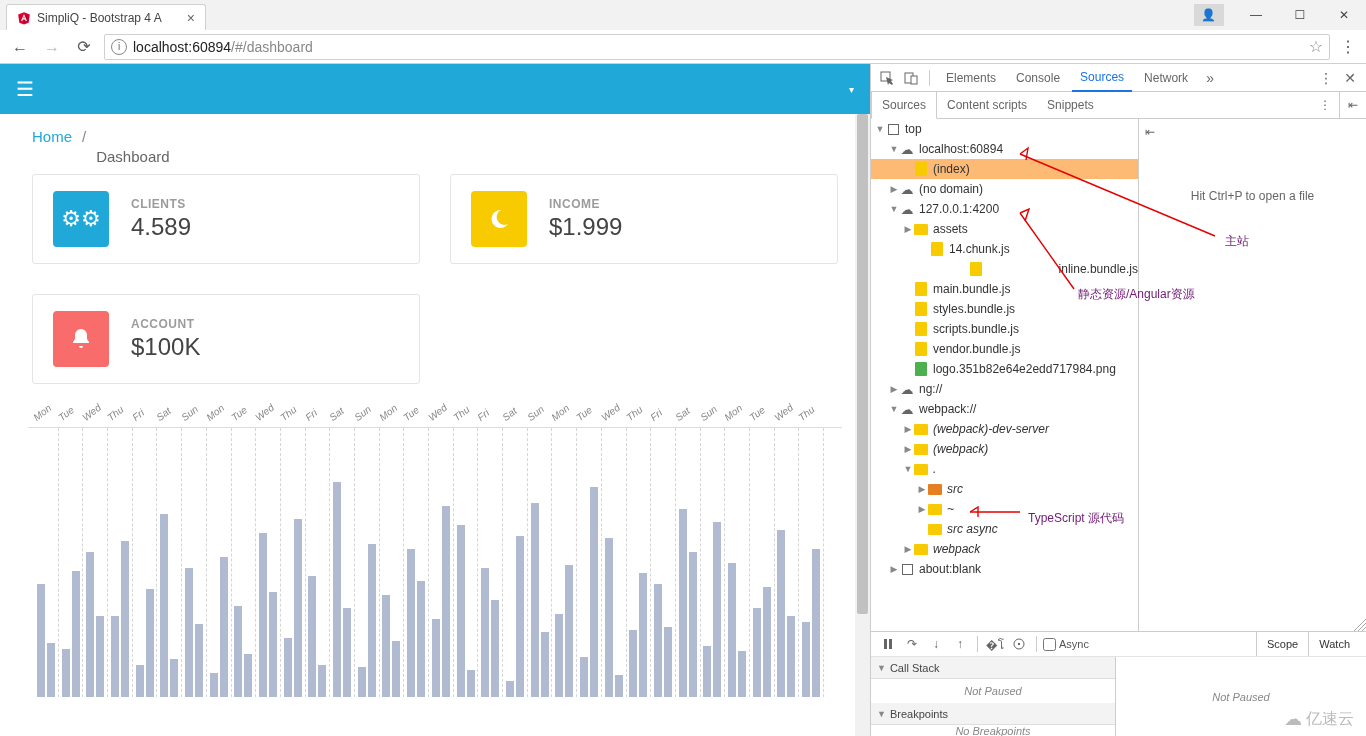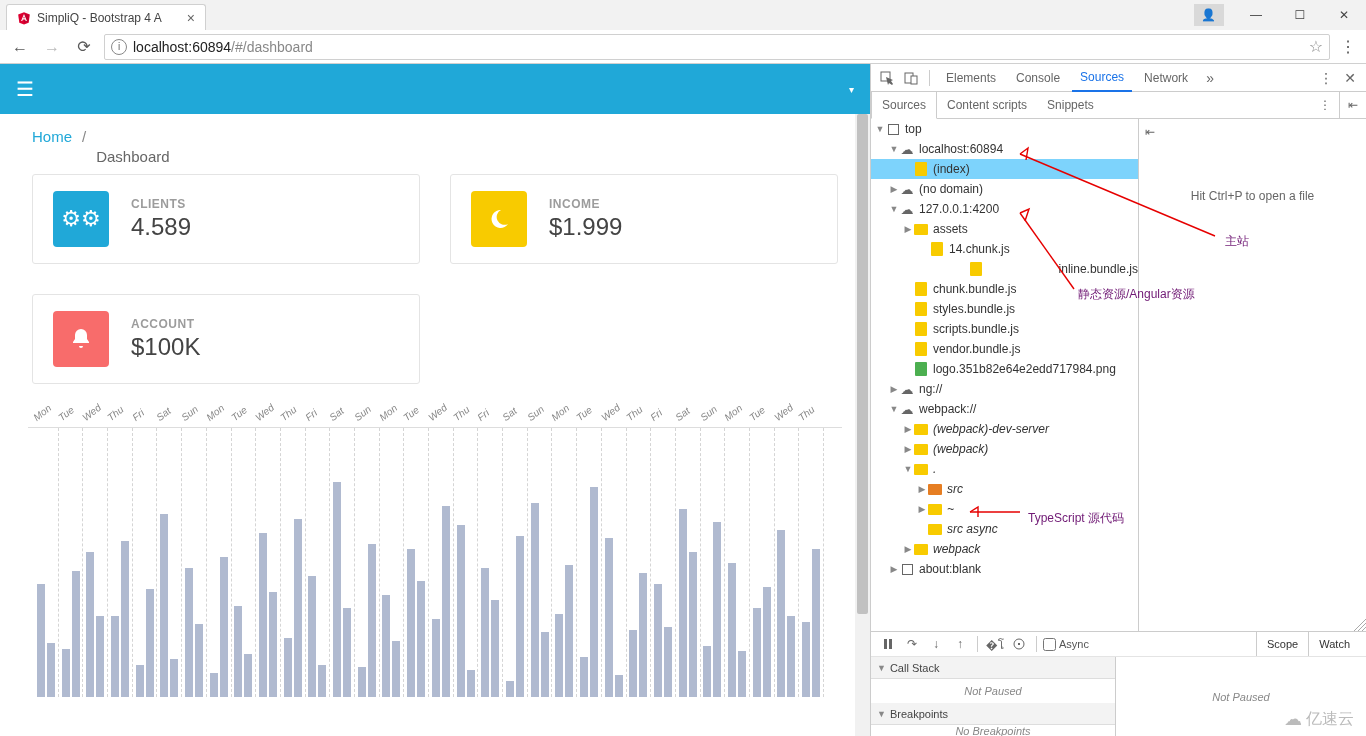--- a/index.html
+++ b/index.html
@@ -65,21 +65,21 @@
 .dt-top .spacer { flex: 1; }
 .dt-sub { height: 27px; border-bottom: 1px solid #ccc; display: flex; align-items: center; }
 .dt-sub .dt-stab { padding: 0 10px; height: 27px; display: flex; align-items: center; color: #666; }
 .dt-sub .dt-stab.active { background: #fff; border: 1px solid #ccc; border-top: none; border-bottom: 1px solid #fff; margin-bottom: -1px; }
 .dt-sub .kebab { margin-left: auto; padding: 0 8px; color: #666; }
 .dt-body { flex: 1; display: flex; overflow: hidden; }
 .dt-nav { width: 268px; border-right: 1px solid #ccc; overflow: auto; position: relative; }
 .dt-nav .row { height: 20px; display: flex; align-items: center; white-space: nowrap; color: #333; }
 .dt-nav .row .arr { width: 10px; font-size: 9px; color: #888; text-align: center; }
 .dt-nav .row .ico { width: 16px; margin-right: 4px; display: flex; align-items: center; justify-content: center; }
-.dt-nav .row.selected { background: #7dd3fc; align-items: center; }
+.dt-nav .row.selected { background: #fdba74; align-items: center; }
 .file-ico { width: 12px; height: 14px; background: #f8cb00; border-radius: 1px; position: relative; }
 .file-ico.green { background: #4caf50; }
 .folder-ico { width: 14px; height: 11px; background: #f8cb00; border-radius: 1px; }
 .folder-ico.orange { background: #e67e22; }
 .cloud-ico { font-size: 13px; color: #666; }
 .frame-ico { width: 11px; height: 11px; border: 1px solid #666; }
 .dt-editor { flex: 1; padding: 10px; color: #666; display: flex; align-items: flex-start; justify-content: center; padding-top: 70px; position: relative; }
 .dt-editor .sidebar-toggle { position: absolute; left: 6px; top: 6px; color: #666; }
 .dt-editor .resizer { position: absolute; right: 0; bottom: 0; width: 12px; height: 12px; }
 .dt-bottom { border-top: 1px solid #ccc; display: flex; flex-direction: column; }
@@ -439,21 +439,21 @@
             <span class="ico">
               <span class="file-ico"></span>
             </span>
             <span>inline.bundle.js</span>
           </div>
           <div class="row" style="padding-left: 32px;">
             <span class="arr"></span>
             <span class="ico">
               <span class="file-ico"></span>
             </span>
-            <span>chunk.bundle.js</span>
+            <span>main.bundle.js</span>
           </div>
           <div class="row" style="padding-left: 32px;">
             <span class="arr"></span>
             <span class="ico">
               <span class="file-ico"></span>
             </span>
             <span>styles.bundle.js</span>
           </div>
           <div class="row" style="padding-left: 32px;">
             <span class="arr"></span>

